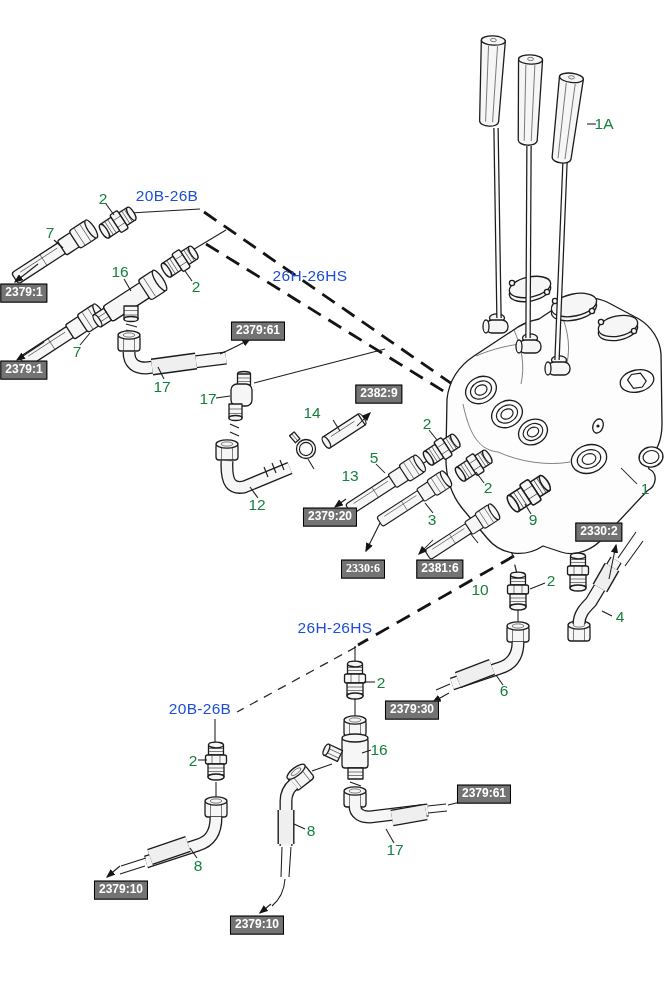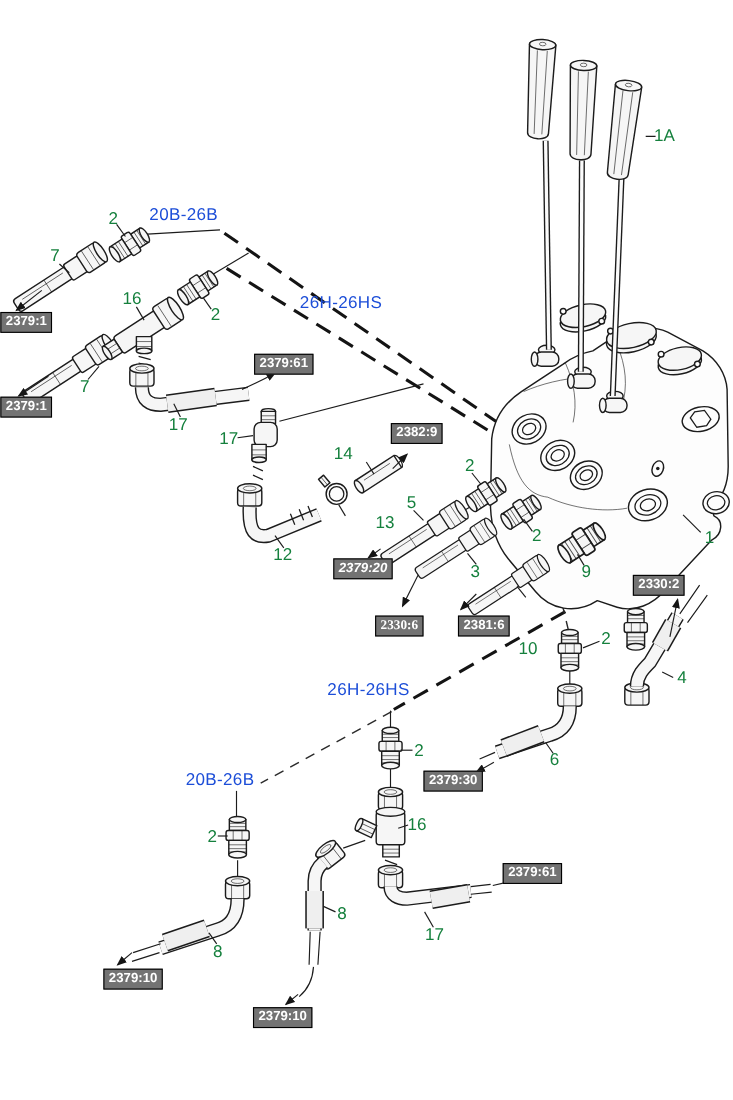--- a/index.html
+++ b/index.html
@@ -405,21 +405,21 @@
       <div class="plabel" style="left: 311px; top: 831px;">8</div>
       <div class="plabel" style="left: 395px; top: 850px;">17</div>
       <div class="glabel" style="left: 167px; top: 196px;">20B-26B</div>
       <div class="glabel" style="left: 310px; top: 276px;">26H-26HS</div>
       <div class="glabel" style="left: 335px; top: 628px;">26H-26HS</div>
       <div class="glabel" style="left: 200px; top: 709px;">20B-26B</div>
       <div class="refbox" style="left: 24px; top: 293px;">2379:1</div>
       <div class="refbox" style="left: 24px; top: 370px;">2379:1</div>
       <div class="refbox" style="left: 258px; top: 331px;">2379:61</div>
       <div class="refbox" style="left: 379px; top: 394px;">2382:9</div>
-      <div class="refbox" style="left: 330px; top: 517px; font-style: italic;">2379:20</div>
+      <div class="refbox" style="left: 330px; top: 517px;">2379:20</div>
       <div class="refbox" style="left: 363px; top: 569px; font-family: Liberation Serif, serif;">2330:6</div>
       <div class="refbox" style="left: 440px; top: 569px;">2381:6</div>
       <div class="refbox" style="left: 599px; top: 532px;">2330:2</div>
       <div class="refbox" style="left: 412px; top: 710px;">2379:30</div>
       <div class="refbox" style="left: 484px; top: 794px;">2379:61</div>
       <div class="refbox" style="left: 121px; top: 890px;">2379:10</div>
       <div class="refbox" style="left: 257px; top: 925px;">2379:10</div>
     </div>
 </div>
 

